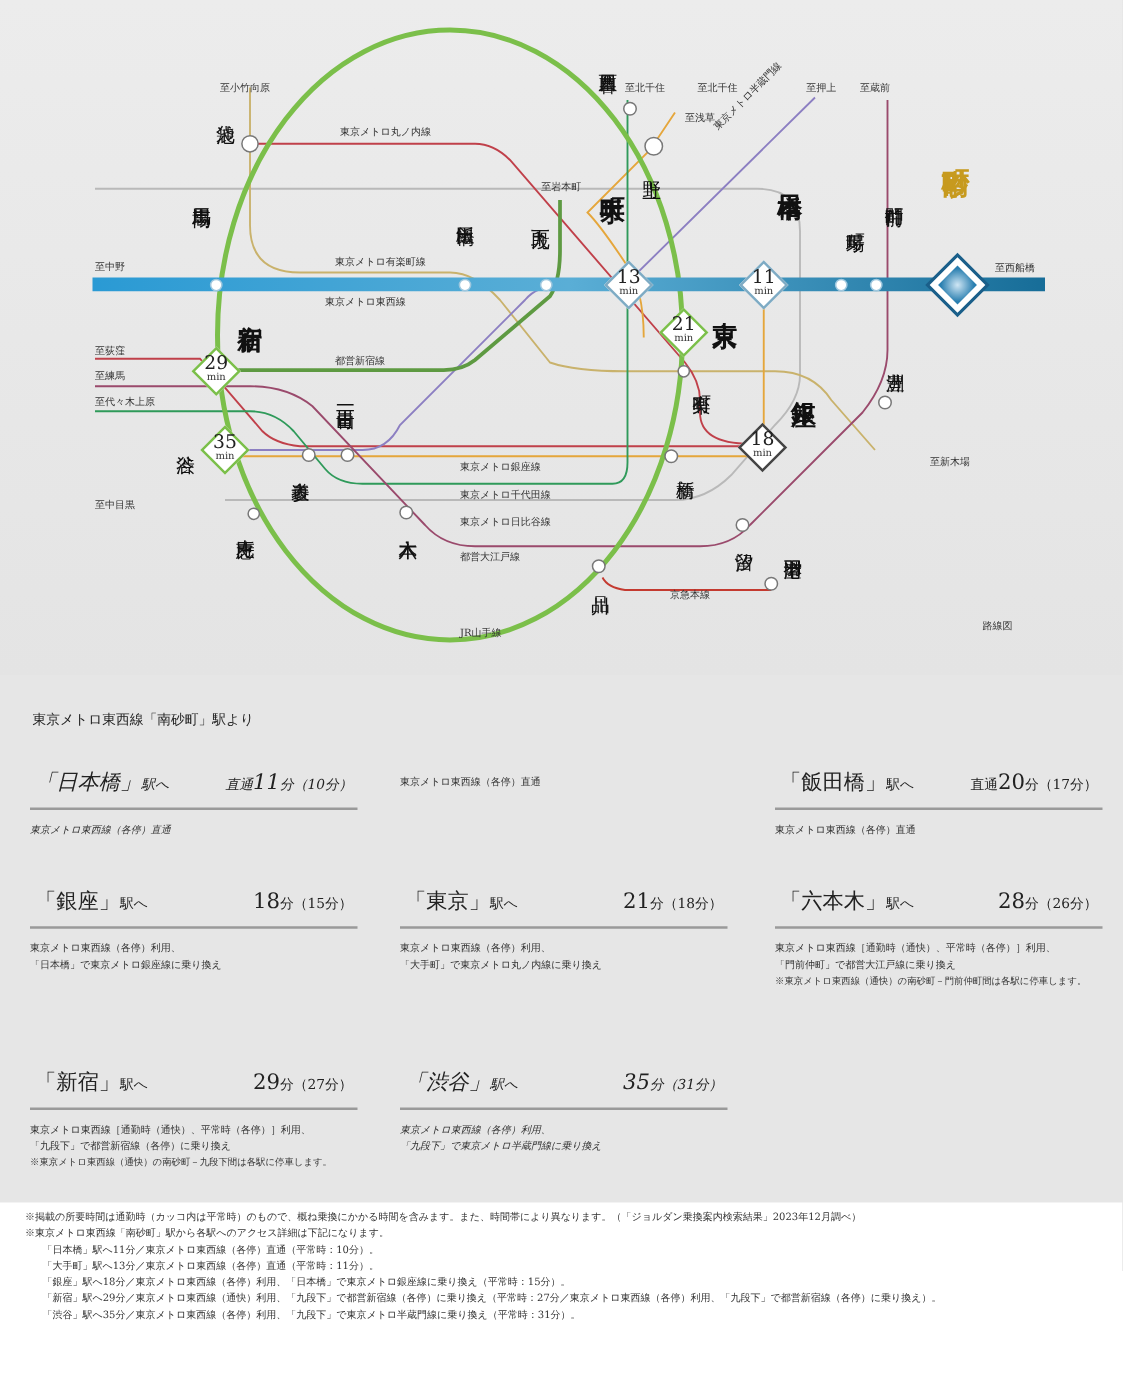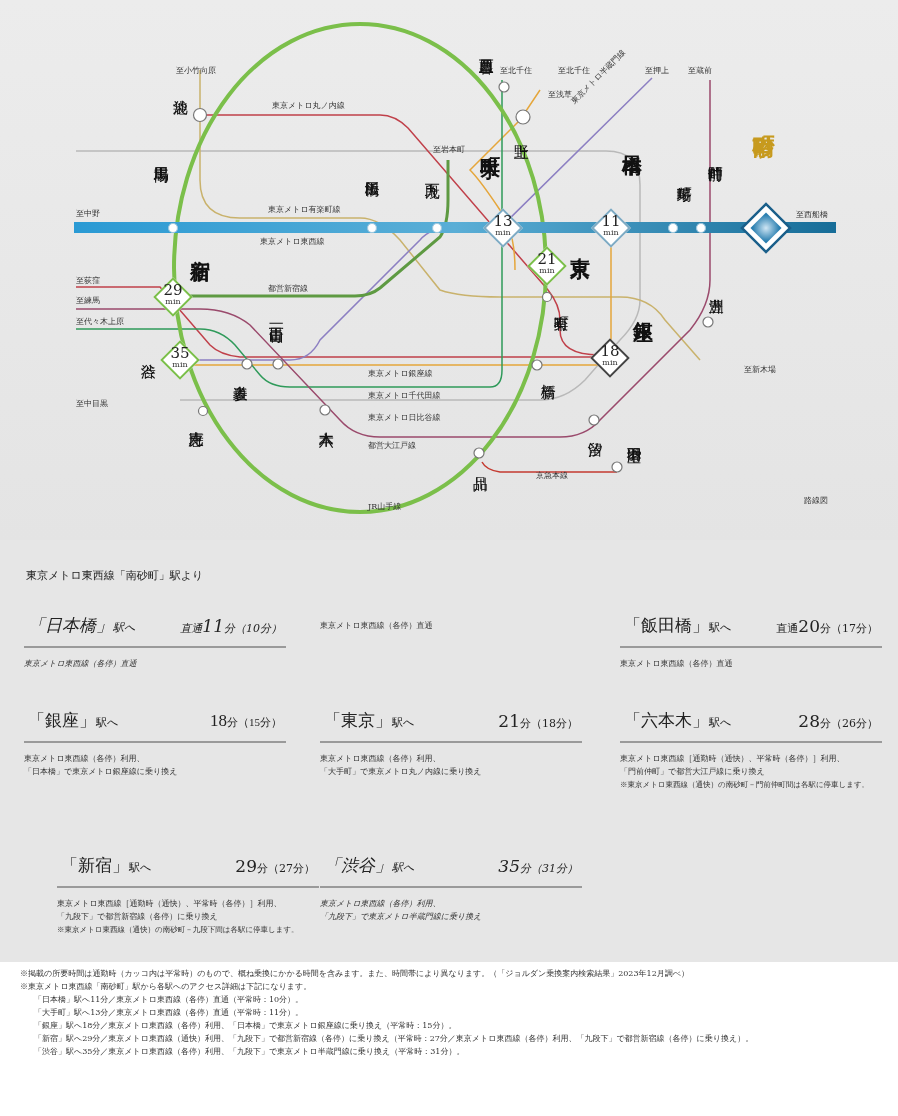--- a/index.html
+++ b/index.html
@@ -178,21 +178,21 @@
       <div class="sq"></div>
       <span class="num">35</span>
       <span class="min">min</span>
     </div>
   <div class="dia dark" style="left:590px;top:338px">
       <div class="sq"></div>
       <span class="num">18</span>
       <span class="min">min</span>
     </div>
 
-  <span class="lbl" style="left:804px;top:497px">路線図</span>
+  <span class="lbl" style="left:786px;top:497px">路線図</span>
 </div>
 
 <section id="access-section">
   <div id="access-title">東京メトロ東西線「南砂町」駅より</div>
   <div id="cards">
       <div class="card" style="left: 24px; top: 70px; font-style: italic;">
         <div class="head">
           <span class="dest">「日本橋」<small>駅へ</small></span>
           <span class="time">直通<b>11</b>分（10分）</span>
         </div>
@@ -207,21 +207,21 @@
       </div>
       <div class="card" style="left: 620px; top: 70px;">
         <div class="head">
           <span class="dest">「飯田橋」<small>駅へ</small></span>
           <span class="time">直通<b>20</b>分（17分）</span>
         </div>
         <div class="desc">
           <div>東京メトロ東西線（各停）直通</div>
         </div>
       </div>
-      <div class="card" style="left: 24px; top: 165px; font-family: Liberation Serif, serif;">
+      <div class="card" style="left: 24px; top: 165px;">
         <div class="head">
           <span class="dest">「銀座」<small>駅へ</small></span>
           <span class="time"><b>18</b>分（15分）</span>
         </div>
         <div class="desc">
           <div>東京メトロ東西線（各停）利用、</div>
           <div>「日本橋」で東京メトロ銀座線に乗り換え</div>
         </div>
       </div>
       <div class="card" style="left: 320px; top: 165px;">
@@ -238,21 +238,21 @@
         <div class="head">
           <span class="dest">「六本木」<small>駅へ</small></span>
           <span class="time"><b>28</b>分（26分）</span>
         </div>
         <div class="desc">
           <div>東京メトロ東西線［通勤時（通快）、平常時（各停）］利用、</div>
           <div>「門前仲町」で都営大江戸線に乗り換え</div>
           <div class="note">※東京メトロ東西線（通快）の南砂町－門前仲町間は各駅に停車します。</div>
         </div>
       </div>
-      <div class="card" style="left: 24px; top: 310px; margin-left: 33px;">
+      <div class="card" style="left: 24px; top: 310px;">
         <div class="head">
           <span class="dest">「新宿」<small>駅へ</small></span>
           <span class="time"><b>29</b>分（27分）</span>
         </div>
         <div class="desc">
           <div>東京メトロ東西線［通勤時（通快）、平常時（各停）］利用、</div>
           <div>「九段下」で都営新宿線（各停）に乗り換え</div>
           <div class="note">※東京メトロ東西線（通快）の南砂町－九段下間は各駅に停車します。</div>
         </div>
       </div>

